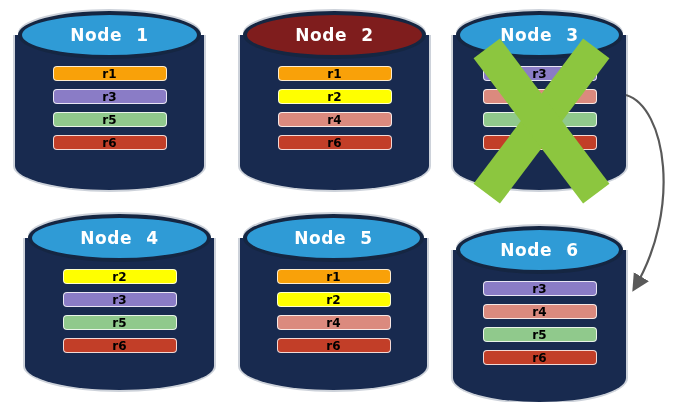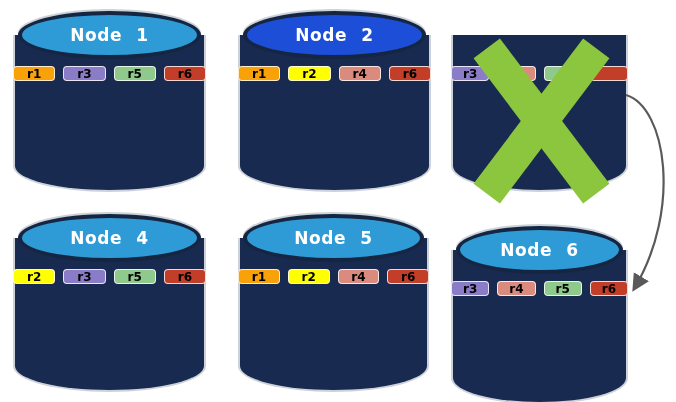--- a/index.html
+++ b/index.html
@@ -47,21 +47,21 @@
     font-size: 17px;
     font-weight: bold;
     letter-spacing: 0.5px;
     word-spacing: 8px;
     white-space: nowrap;
   }
   .bars {
     position: absolute;
     left: 0; right: 0; top: 55px;
     display: flex;
-    flex-direction: row;
+    flex-direction: column;
     align-items: center;
     gap: 8px;
     z-index: 2;
   }
   .bar {
     width: 114px;
     height: 15px;
     box-sizing: border-box;
     border: 1px solid rgba(255,255,255,0.8);
     border-radius: 4px;
@@ -119,62 +119,65 @@
           <span>r5</span>
         </div>
       <div class="bar" style="background: rgb(194, 62, 40);">
           <span>r6</span>
         </div>
     </div>
   </div>
 
   <div class="node" style="left:238px; top:11px; width:193px;">
     <div class="cyl-body" style="background: rgb(24, 42, 79);"></div>
-    <div class="cyl-top" style="background: #1d4ed8; text-align: right;">
+    <div class="cyl-top" style="background: #7f1d1d; text-align: right;">
       <span class="node-title">Node 2</span>
     </div>
     <div class="bars">
       <div class="bar" style="background: rgb(249, 161, 9);">
           <span>r1</span>
         </div>
       <div class="bar" style="background: rgb(255, 255, 0);">
           <span>r2</span>
         </div>
       <div class="bar" style="background: rgb(219, 138, 126);">
           <span>r4</span>
         </div>
       <div class="bar" style="background: rgb(194, 62, 40);">
           <span>r6</span>
         </div>
     </div>
   </div>
 
   <div class="node" style="left:451px; top:11px; width:177px;">
     <div class="cyl-body" style="background: rgb(24, 42, 79);"></div>
+    <div class="cyl-top" style="background: rgb(47, 155, 214);">
+      <span class="node-title">Node 3</span>
+    </div>
     <div class="bars">
       <div class="bar" style="background: rgb(138, 124, 198);">
           <span>r3</span>
         </div>
       <div class="bar" style="background: rgb(219, 138, 126);">
           <span></span>
         </div>
       <div class="bar" style="background: rgb(144, 201, 140);">
           <span></span>
         </div>
       <div class="bar" style="background: rgb(194, 62, 40);">
           <span></span>
         </div>
     </div>
     <div class="x-mark">
       <div class="x-stroke x1" style="background: rgb(140, 198, 63);"></div>
       <div class="x-stroke x2" style="background: rgb(140, 198, 63);"></div>
     </div>
   </div>
 
-  <div class="node" style="left:13px; top:214px; width:193px; height:178px;">
+  <div class="node" style="left:23px; top:214px; width:193px; height:178px;">
     <div class="cyl-body" style="background: rgb(24, 42, 79);"></div>
     <div class="cyl-top" style="background: rgb(47, 155, 214);">
       <span class="node-title">Node 4</span>
     </div>
     <div class="bars">
       <div class="bar" style="background: rgb(255, 255, 0);">
           <span>r2</span>
         </div>
       <div class="bar" style="background: rgb(138, 124, 198);">
           <span>r3</span>

